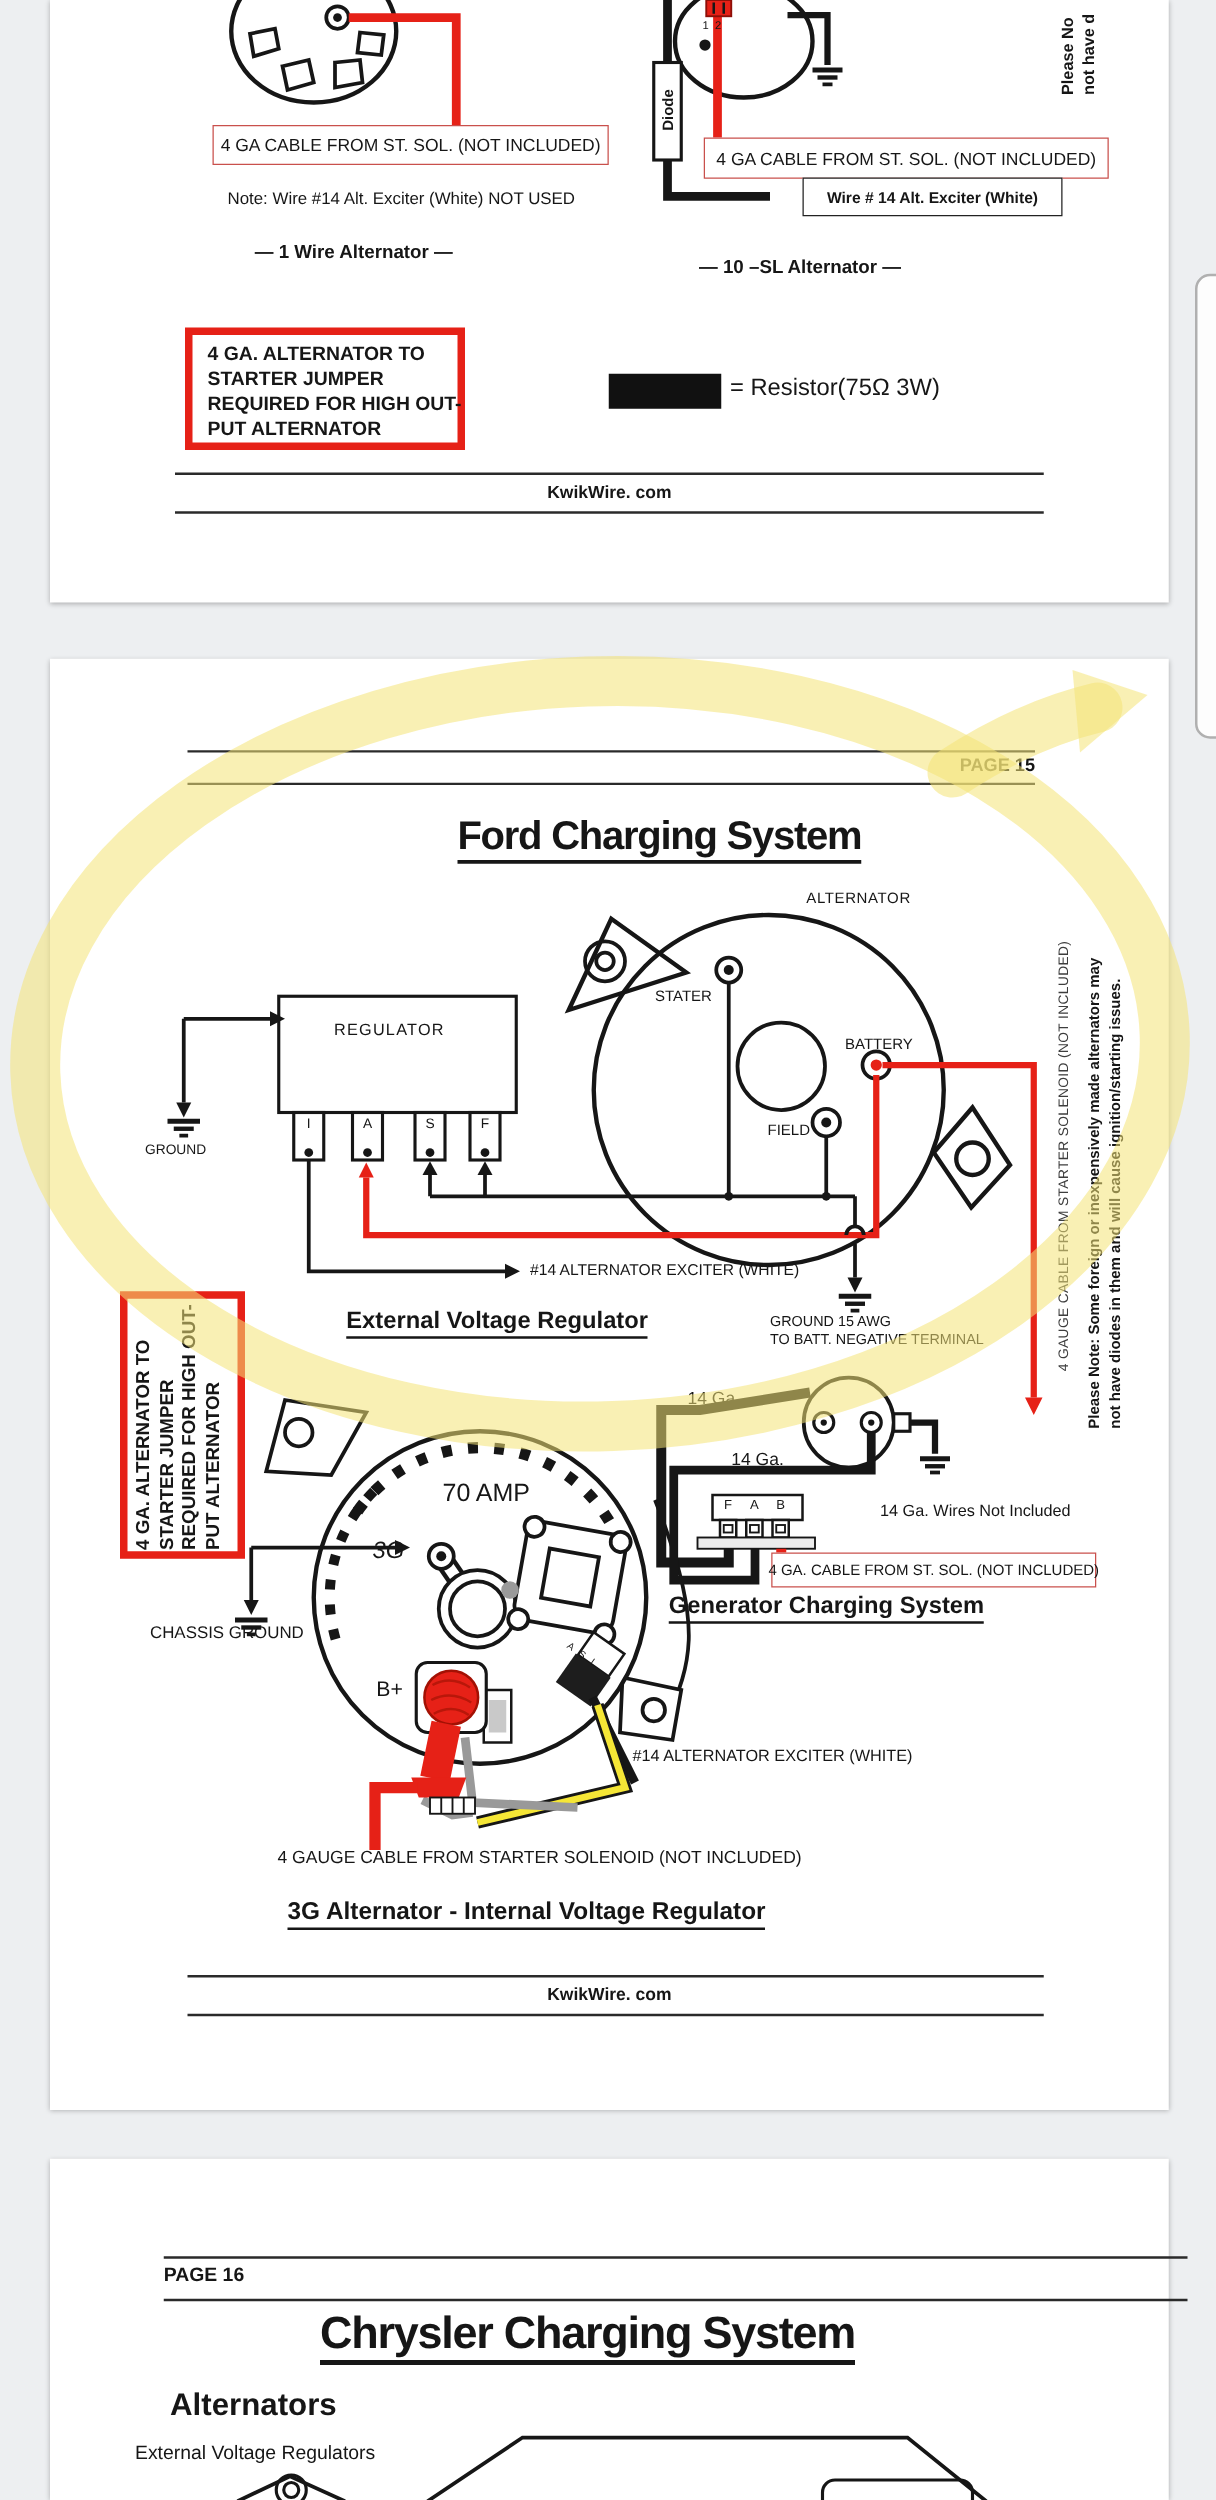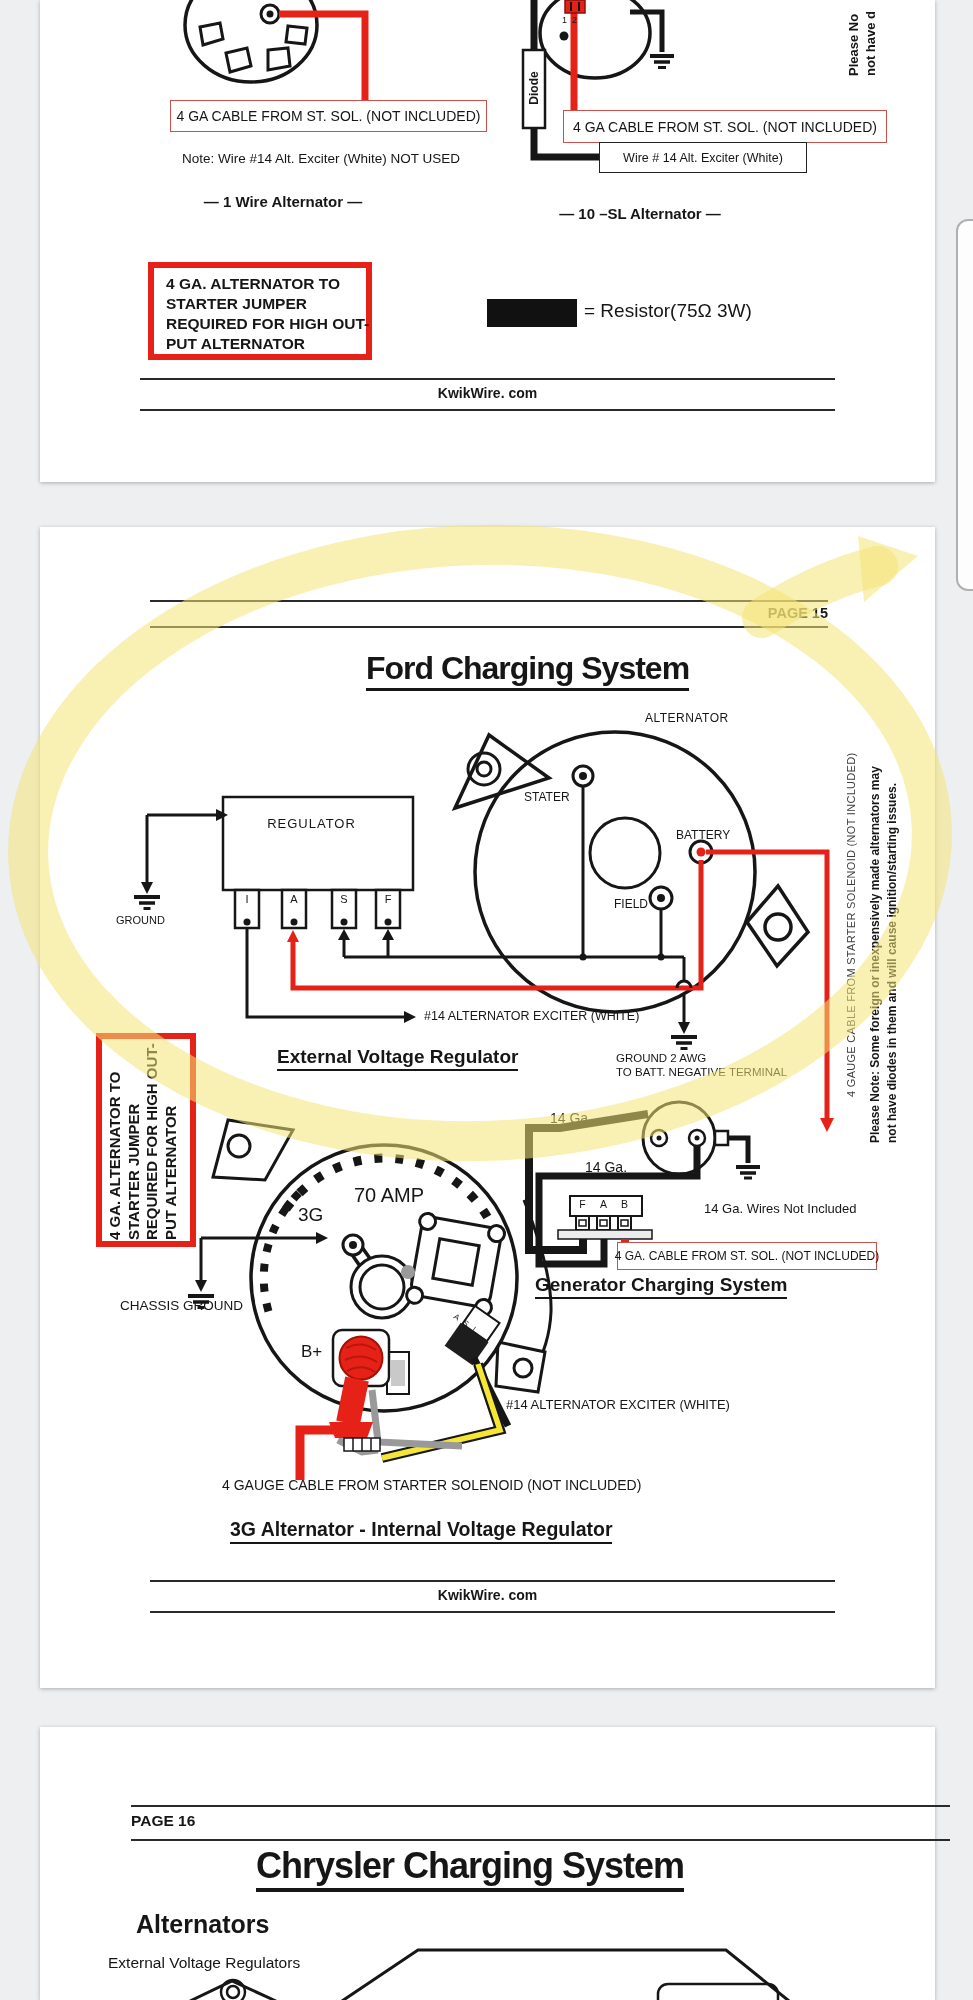--- a/index.html
+++ b/index.html
@@ -234,21 +234,21 @@
   <div class="boxlbl" style="left:170px;top:100px;width:315px;height:30px;font-size:14px;">
       <span>4 GA CABLE FROM ST. SOL. (NOT INCLUDED)</span>
     </div>
   <div class="lbl ctr" style="left:170px;top:151px;width:302px;font-size:13.5px;">Note: Wire #14 Alt. Exciter (White) NOT USED</div>
   <div class="lbl ctr b" style="left:163px;top:193px;width:240px;font-size:15px;">— 1 Wire Alternator —</div>
   <div class="lbl" style="left:562px;top:15px;font-size:9px;white-space:pre;">1  2</div>
   <div class="vrot b ctr" style="left:527px;top:126px;width:76px;font-size:12px;">Diode</div>
   <div class="boxlbl" style="left:563px;top:110px;width:322px;height:31px;font-size:14px;">
       <span>4 GA CABLE FROM ST. SOL. (NOT INCLUDED)</span>
     </div>
-  <div class="boxlbl boxblk" style="left:599px;top:142px;width:206px;height:29px;font-size:12.5px;">
+  <div class="boxlbl boxblk" style="left:642px;top:142px;width:206px;height:29px;font-size:12.5px;font-weight:bold;">
       <span>Wire # 14 Alt. Exciter (White)</span>
     </div>
   <div class="lbl ctr b" style="left:520px;top:205px;width:240px;font-size:15px;">— 10 –SL Alternator —</div>
 
   <div class="warnbox" style="left:148px;top:262px;width:200px;height:80px;padding:6px 0 0 12px;">
     <div class="lbl b" style="position:static;font-size:15.5px;line-height:20px;">4 GA. ALTERNATOR TO</div>
     <div class="lbl b" style="position:static;font-size:15.5px;line-height:20px;">STARTER JUMPER</div>
     <div class="lbl b" style="position:static;font-size:15.5px;line-height:20px;">REQUIRED FOR HIGH OUT-</div>
     <div class="lbl b" style="position:static;font-size:15.5px;line-height:20px;">PUT ALTERNATOR</div>
   </div>
@@ -273,34 +273,34 @@
   <div class="lbl ctr" style="left:332px;top:893px;width:24px;font-size:11px;">S</div>
   <div class="lbl ctr" style="left:376px;top:893px;width:24px;font-size:11px;">F</div>
   <div class="lbl" style="left:116px;top:914px;font-size:11px;">GROUND</div>
   <div class="lbl" style="left:524px;top:791px;font-size:12px;">STATER</div>
   <div class="lbl" style="left:676px;top:829px;font-size:12px;">BATTERY</div>
   <div class="lbl" style="left:598px;top:898px;width:50px;text-align:right;font-size:12px;">FIELD</div>
   <div class="lbl" style="left:424px;top:1009px;font-size:12.5px;">#14 ALTERNATOR EXCITER (WHITE)</div>
   <div style="position:absolute;left:277px;top:1046px;">
     <span class="underl2 b" style="font-size:19px;">External Voltage Regulator</span>
   </div>
-  <div class="lbl" style="left:616px;top:1052px;font-size:11.5px;">GROUND 2 AWG</div>
+  <div class="lbl" style="left:616px;top:1052px;font-size:11.5px;">GROUND 15 AWG</div>
   <div class="lbl" style="left:616px;top:1066px;font-size:11.5px;">TO BATT. NEGATIVE TERMINAL</div>
 
   <div class="warnbox" style="left:96px;top:1033px;width:88px;height:202px;"></div>
   <div class="vrot" style="left:106px;top:1240px;width:200px;">
     <div class="lbl b" style="position:static;font-size:15px;line-height:18.5px;">4 GA. ALTERNATOR TO</div>
     <div class="lbl b" style="position:static;font-size:15px;line-height:18.5px;">STARTER JUMPER</div>
     <div class="lbl b" style="position:static;font-size:15px;line-height:18.5px;">REQUIRED FOR HIGH OUT-</div>
     <div class="lbl b" style="position:static;font-size:15px;line-height:18.5px;">PUT ALTERNATOR</div>
   </div>
   <div class="lbl" style="left:120px;top:1298px;font-size:13.5px;">CHASSIS GROUND</div>
 
   <div class="lbl" style="left:354px;top:1184px;font-size:20px;">70 AMP</div>
-  <div class="lbl" style="left:298px;top:1204px;font-size:19px;">3G</div>
+  <div class="lbl" style="left:298px;top:1230px;font-size:19px;font-style:italic;">3G</div>
   <div class="lbl" style="left:301px;top:1342px;font-size:17px;">B+</div>
   <div class="lbl" style="left:457px;top:1312px;font-size:8px;letter-spacing:2px;transform:rotate(35deg);transform-origin:0 0;">A S I</div>
   <div class="lbl" style="left:506px;top:1398px;font-size:13px;">#14 ALTERNATOR EXCITER (WHITE)</div>
   <div class="lbl" style="left:222px;top:1477px;font-size:14px;">4 GAUGE CABLE FROM STARTER SOLENOID (NOT INCLUDED)</div>
   <div style="position:absolute;left:230px;top:1518px;">
     <span class="underl2 b" style="font-size:19.5px;">3G Alternator  - Internal Voltage  Regulator</span>
   </div>
 
   <div class="lbl" style="left:550px;top:1110px;font-size:14px;">14 Ga.</div>
   <div class="lbl" style="left:585px;top:1159px;font-size:14px;">14 Ga.</div>

